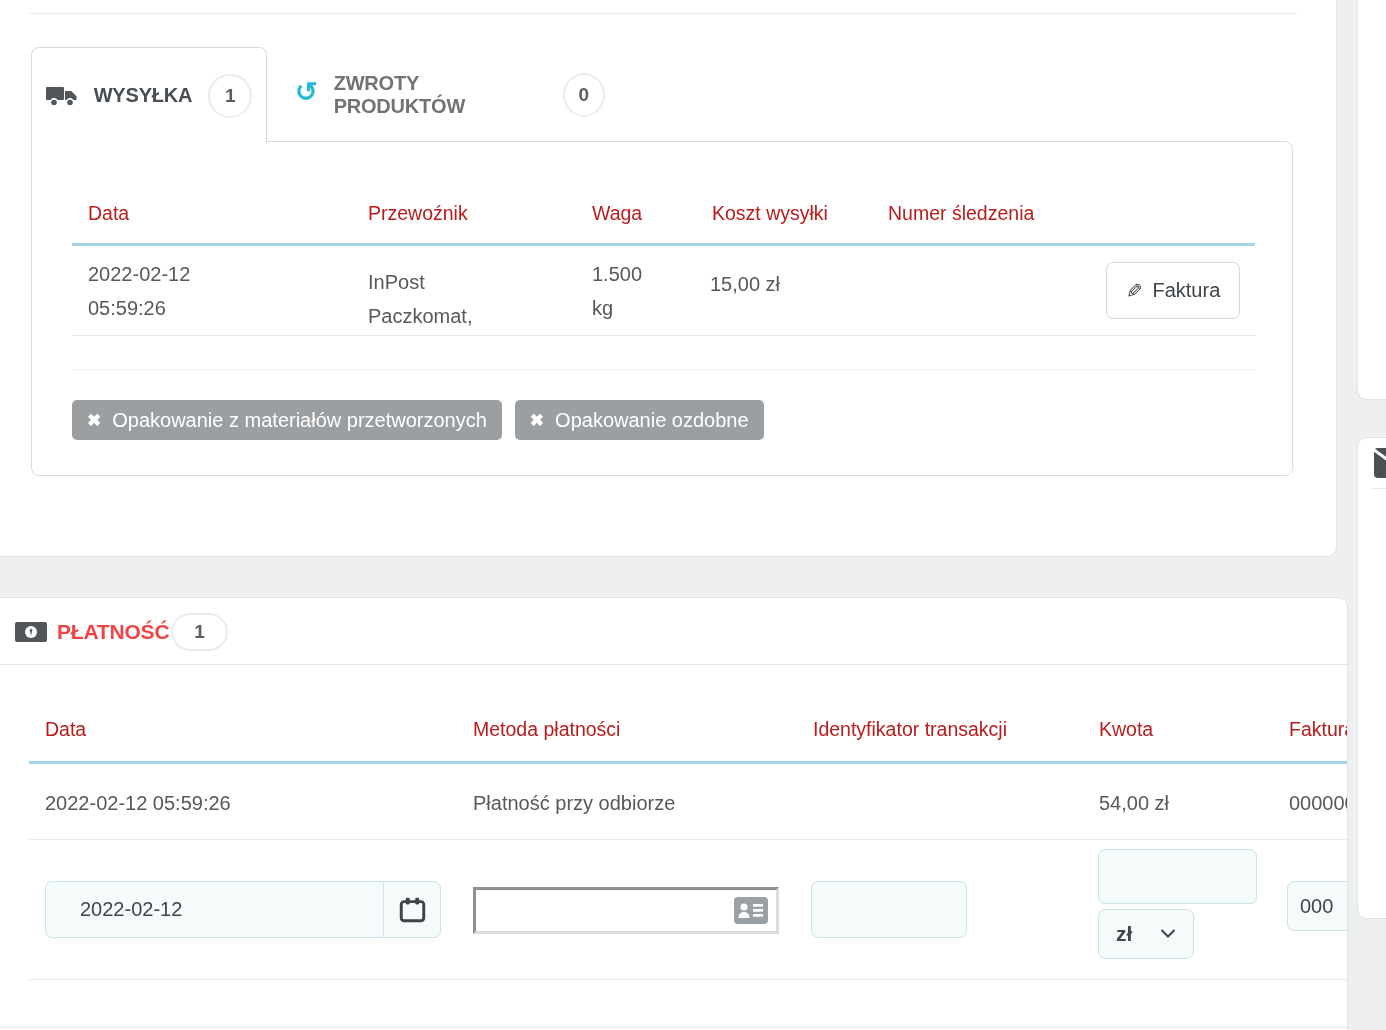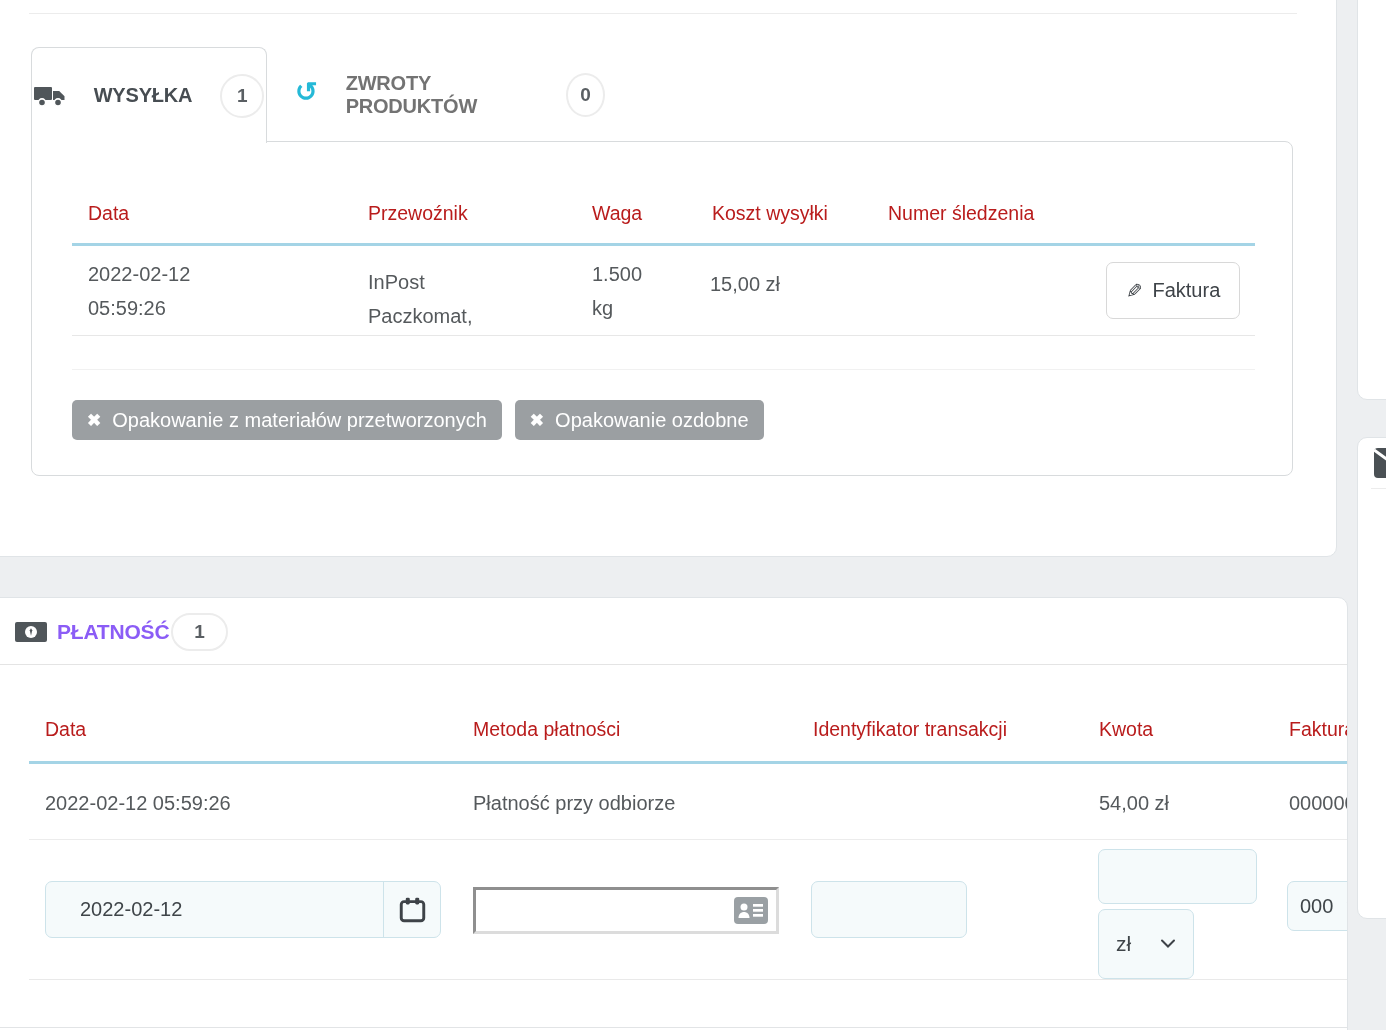--- a/index.html
+++ b/index.html
@@ -10,21 +10,21 @@
     -webkit-font-smoothing:antialiased;
   }
   #screen{position:absolute;inset:0;}
   .panel{position:absolute;background:#fff;border:1px solid #e0e4e7;border-radius:10px;box-sizing:border-box;}
   .hline{position:absolute;height:1px;background:#e7e7e7;}
   .blueline{position:absolute;height:3px;background:#a4d4e6;}
   .abs{position:absolute;}
   .colhead{position:absolute;font-size:19.5px;color:#b91c1c;white-space:nowrap;}
   .cell{position:absolute;font-size:20px;color:#55595c;line-height:34px;white-space:nowrap;}
   
-  .tab{position:absolute;display:flex;align-items:center;justify-content:center;gap:28px;cursor:pointer;}
+  .tab{position:absolute;display:flex;align-items:center;justify-content:center;gap:16px;cursor:pointer;}
   .tab.active{background:#fff;border:1px solid #d8dbdd;border-bottom:none;border-radius:8px 8px 0 0;z-index:3;}
   .tab-label{font-size:20px;font-weight:bold;letter-spacing:-0.2px;}
   .tab.active .tab-label{color:#474d52;}
   .tab.inactive .tab-label{color:#737373;}
   .undo-glyph{font-size:27px;font-weight:bold;color:#25b9d7;line-height:1;margin-top:-4px;}
   .badge{box-sizing:border-box;border:2px solid #ececec;border-radius:50%;background:#fff;
          display:flex;align-items:center;justify-content:center;
          font-size:19px;font-weight:bold;color:#5a5f63;}
   .badge.round{width:44px;height:44px;}
   .badge.pill{border-radius:20px;}
@@ -32,21 +32,21 @@
   .contentbox{position:absolute;background:#fff;border:1px solid #d8dbdd;border-radius:0 8px 8px 8px;z-index:2;box-sizing:border-box;}
   .btn{position:absolute;display:flex;align-items:center;justify-content:center;gap:10px;
        background:#fff;border:1px solid #d8d8d8;border-radius:7px;box-sizing:border-box;
        font-size:20px;color:#3e4348;cursor:pointer;}
   .pencil{font-size:20px;color:#3e4348;transform:scaleX(-1);display:inline-block;}
   .tagrow{position:absolute;display:flex;gap:13px;}
   .tag{height:40px;display:flex;align-items:center;gap:11px;padding:0 15px;
        background:#9b9fa2;border-radius:5px;color:#fff;font-size:20px;white-space:nowrap;cursor:pointer;}
   .tag .x{font-size:17px;font-weight:bold;color:#fff;}
   
-  .ptitle{position:absolute;font-size:21px;font-weight:bold;color:#8b5cf6;letter-spacing:-0.2px;}
+  .ptitle{position:absolute;font-size:21px;font-weight:bold;color:#ef4444;letter-spacing:-0.2px;}
   
   .field{position:absolute;background:#f5fafb;border:1px solid #cde3ea;border-radius:7px;box-sizing:border-box;}
   .field input{width:100%;height:100%;border:none;background:transparent;outline:none;
                font-family:"Liberation Sans",sans-serif;font-size:20px;color:#3f4549;padding:0 14px;box-sizing:border-box;}
   .dategroup{display:flex;}
   .dategroup .dval{flex:1;display:flex;align-items:center;padding-left:20px;}
   .dategroup .addon{width:56px;border-left:1px solid #cde3ea;display:flex;align-items:center;justify-content:center;cursor:pointer;}
   .inset-input{position:absolute;background:#fff;box-sizing:border-box;
     border-top:3px solid #8f8f8f;border-left:3px solid #8f8f8f;
     border-bottom:3px solid #dcdcdc;border-right:3px solid #dcdcdc;}
@@ -202,21 +202,21 @@
     </div>
 
     <div class="field" style="left:834px;top:283px;width:156px;height:57px;">
       <input type="text" value="" style="">
     </div>
 
     <div class="field" style="left:1121px;top:251px;width:159px;height:55px;">
       <input type="text" value="" style="">
     </div>
 
-    <div class="selectbox" style="left:1121px;top:311px;width:96px;height:70px;">
+    <div class="selectbox" style="left:1121px;top:311px;width:96px;height:50px;font-weight:bold;">
       <span>zł</span>
       <span class="iconwrap">
         <svg width="16" height="10" viewBox="0 0 16 10">
           <path d="M2 1.5 l6 6 6-6" fill="none" stroke="#3e4348" stroke-width="2" stroke-linecap="round"></path>
         </svg>
       </span>
     </div>
 
     <div class="selectbox" style="left:1310px;top:283px;width:88px;height:50px;padding:0 12px;font-size:20px;">
       <span>000</span>

